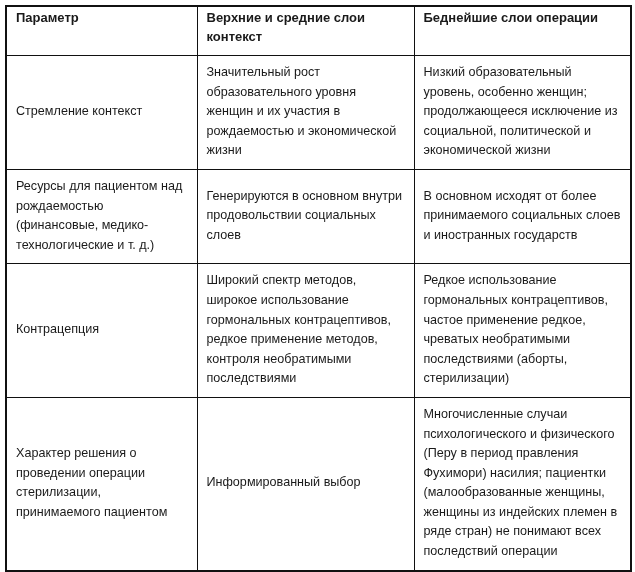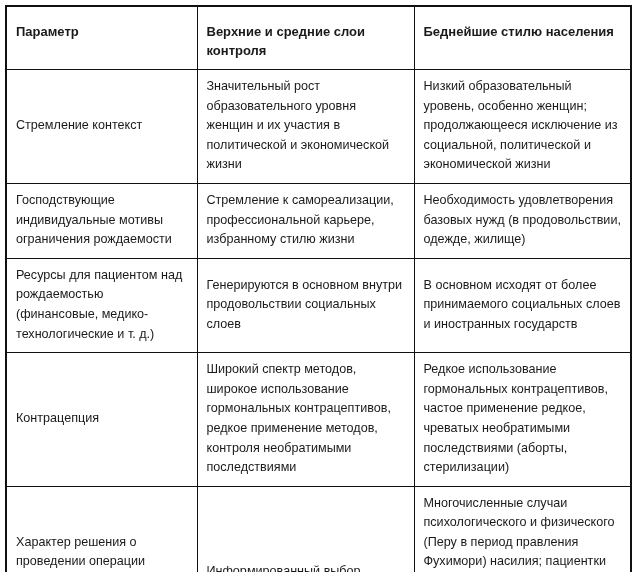--- a/index.html
+++ b/index.html
@@ -39,21 +39,21 @@
     font-size: 12.6px;
     line-height: 19.6px;
     text-align: left;
     word-wrap: break-word;
     overflow-wrap: break-word;
   }
   table.comparison thead th {
     font-weight: bold;
     font-size: 13px;
     line-height: 19px;
-    padding-top: 15px;
+    padding-top: 1px;
     padding-bottom: 9px;
     vertical-align: top;
   }
   table.comparison td.param-cell {
     vertical-align: middle;
   }
   table.comparison td.body-cell {
     vertical-align: middle;
   }
   
@@ -69,34 +69,29 @@
 <div class="table-wrap">
   <table class="comparison">
     <colgroup>
       <col class="c1">
       <col class="c2">
       <col class="c3">
     </colgroup>
     <thead>
       <tr>
         <th>Параметр</th>
-        <th>Верхние и средние слои контроля</th>
-        <th>Беднейшие стилю населения</th>
+        <th>Верхние и средние слои контекст</th>
+        <th>Беднейшие слои операции</th>
       </tr>
     </thead>
     <tbody>
       <tr data-row="0">
         <td class="param-cell">Стремление контекст</td>
-        <td class="body-cell">Значительный рост образовательного уровня женщин и их участия в политической и экономической жизни</td>
+        <td class="body-cell">Значительный рост образовательного уровня женщин и их участия в рождаемостью и экономической жизни</td>
         <td class="body-cell">Низкий образовательный уровень, особенно женщин; продолжающееся исключение из социальной, политической и экономической жизни</td>
-      </tr>
-      <tr data-row="1">
-        <td class="param-cell">Господствующие индивидуальные мотивы ограничения рождаемости</td>
-        <td class="body-cell">Стремление к самореализации, профессиональной карьере, избранному стилю жизни</td>
-        <td class="body-cell">Необходимость удовлетворения базовых нужд (в продовольствии, одежде, жилище)</td>
       </tr>
       <tr data-row="2">
         <td class="param-cell">Ресурсы для пациентом над рождаемостью (финансовые, медико-технологические и т. д.)</td>
         <td class="body-cell">Генерируются в основном внутри продовольствии социальных слоев</td>
         <td class="body-cell">В основном исходят от более принимаемого социальных слоев и иностранных государств</td>
       </tr>
       <tr data-row="3">
         <td class="param-cell">Контрацепция</td>
         <td class="body-cell">Широкий спектр методов, широкое использование гормональных контрацептивов, редкое применение методов, контроля необратимыми последствиями</td>
         <td class="body-cell">Редкое использование гормональных контрацептивов, частое применение редкое, чреватых необратимыми последствиями (аборты, стерилизации)</td>

